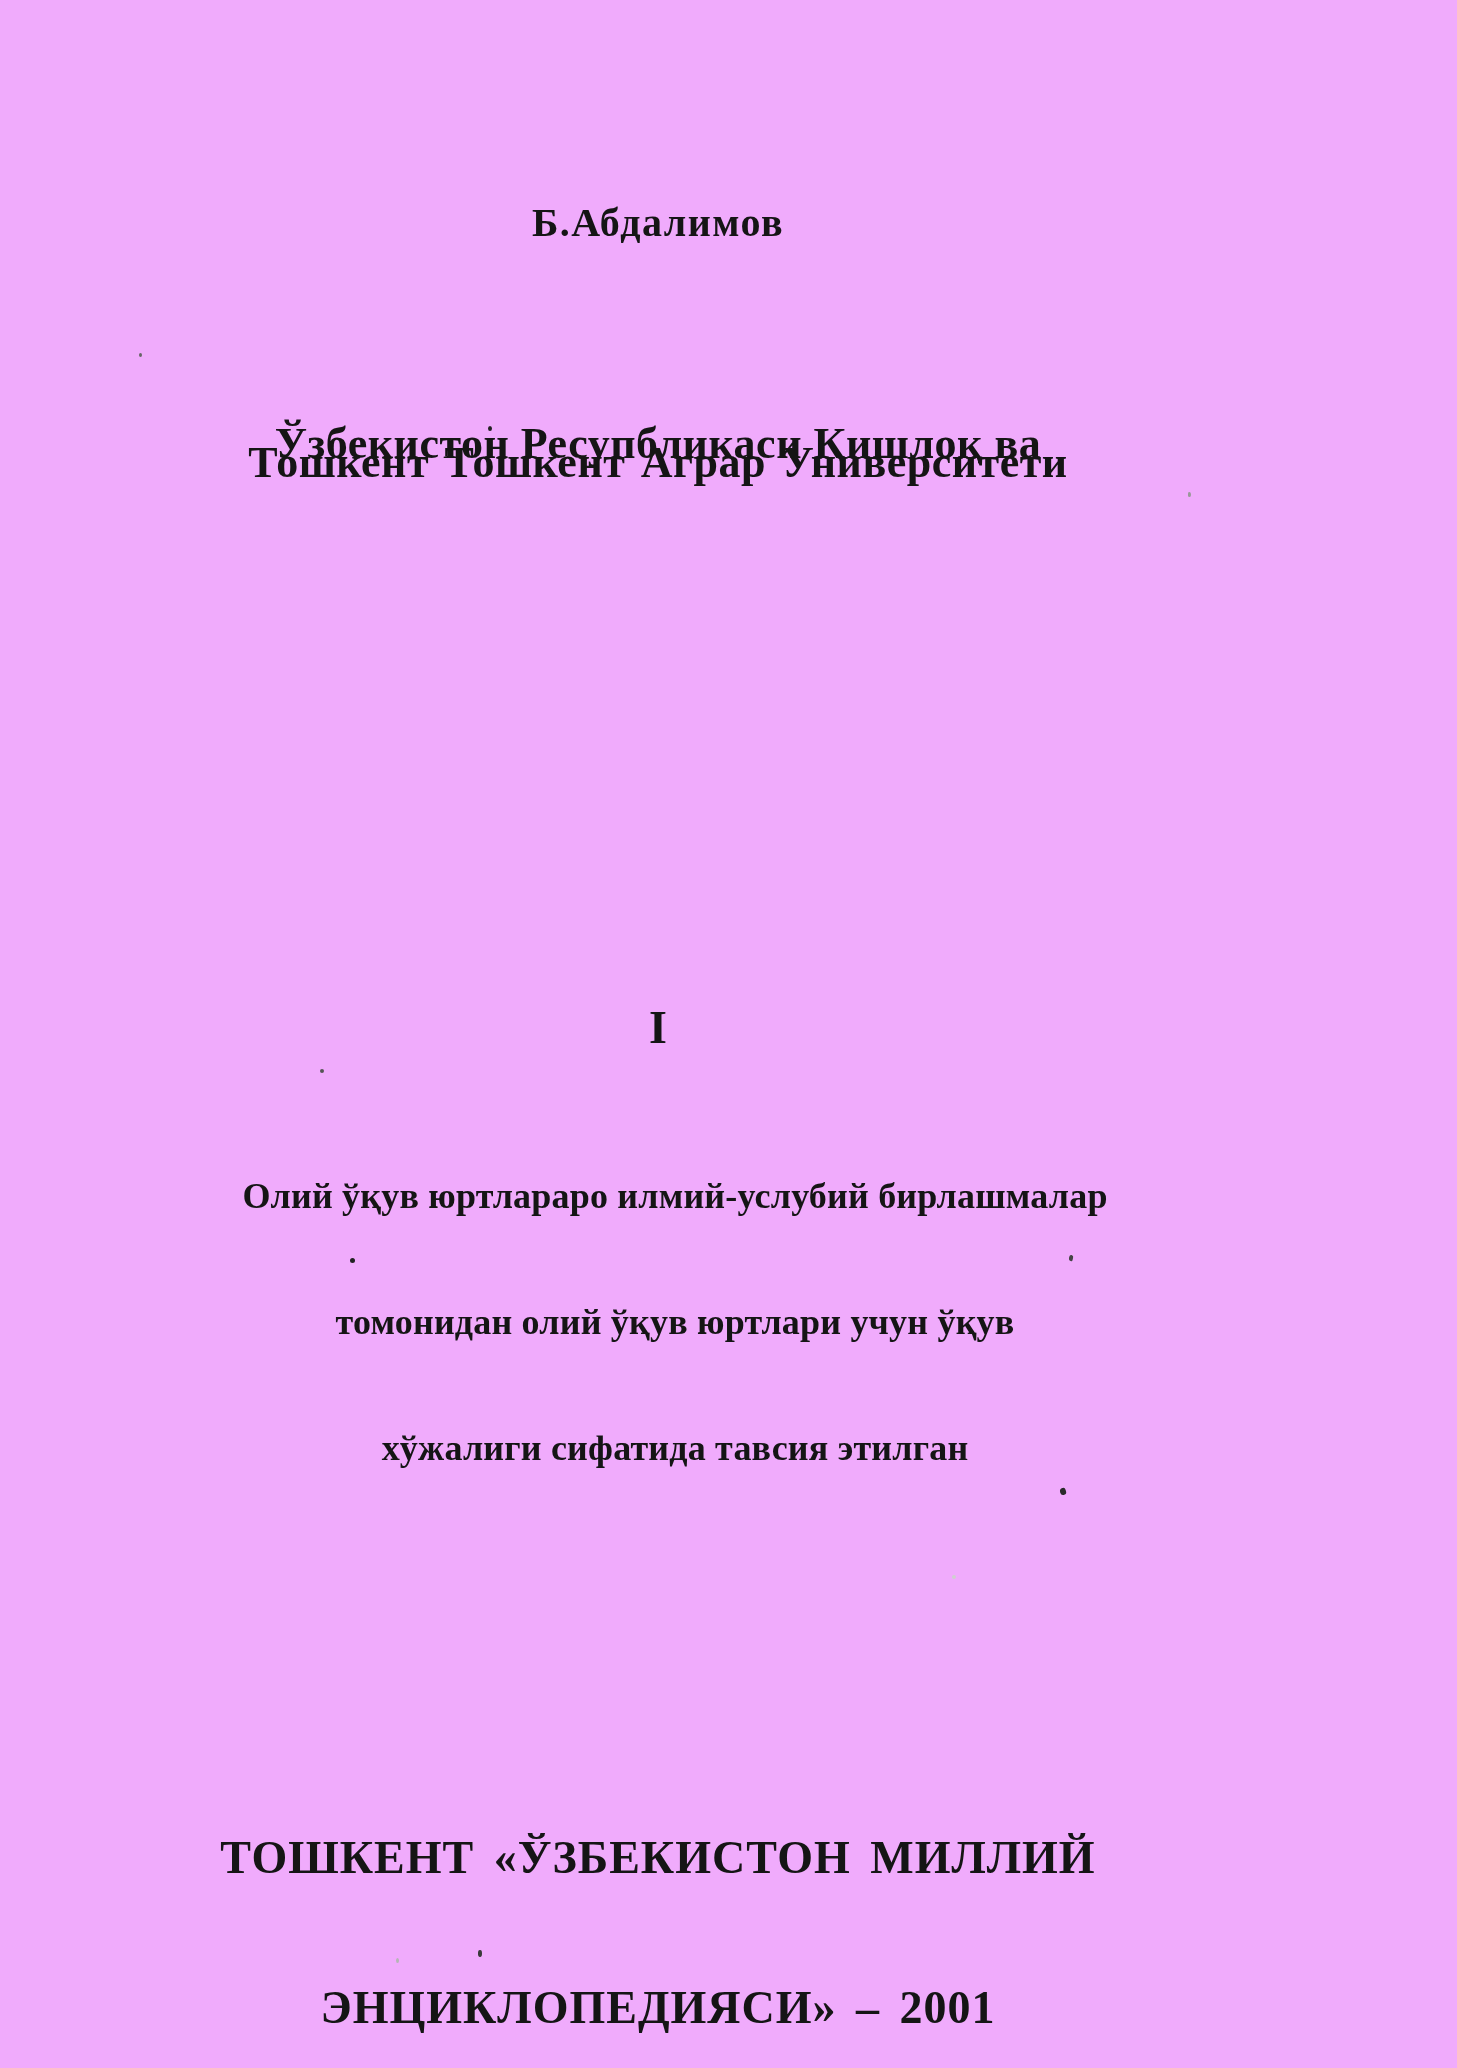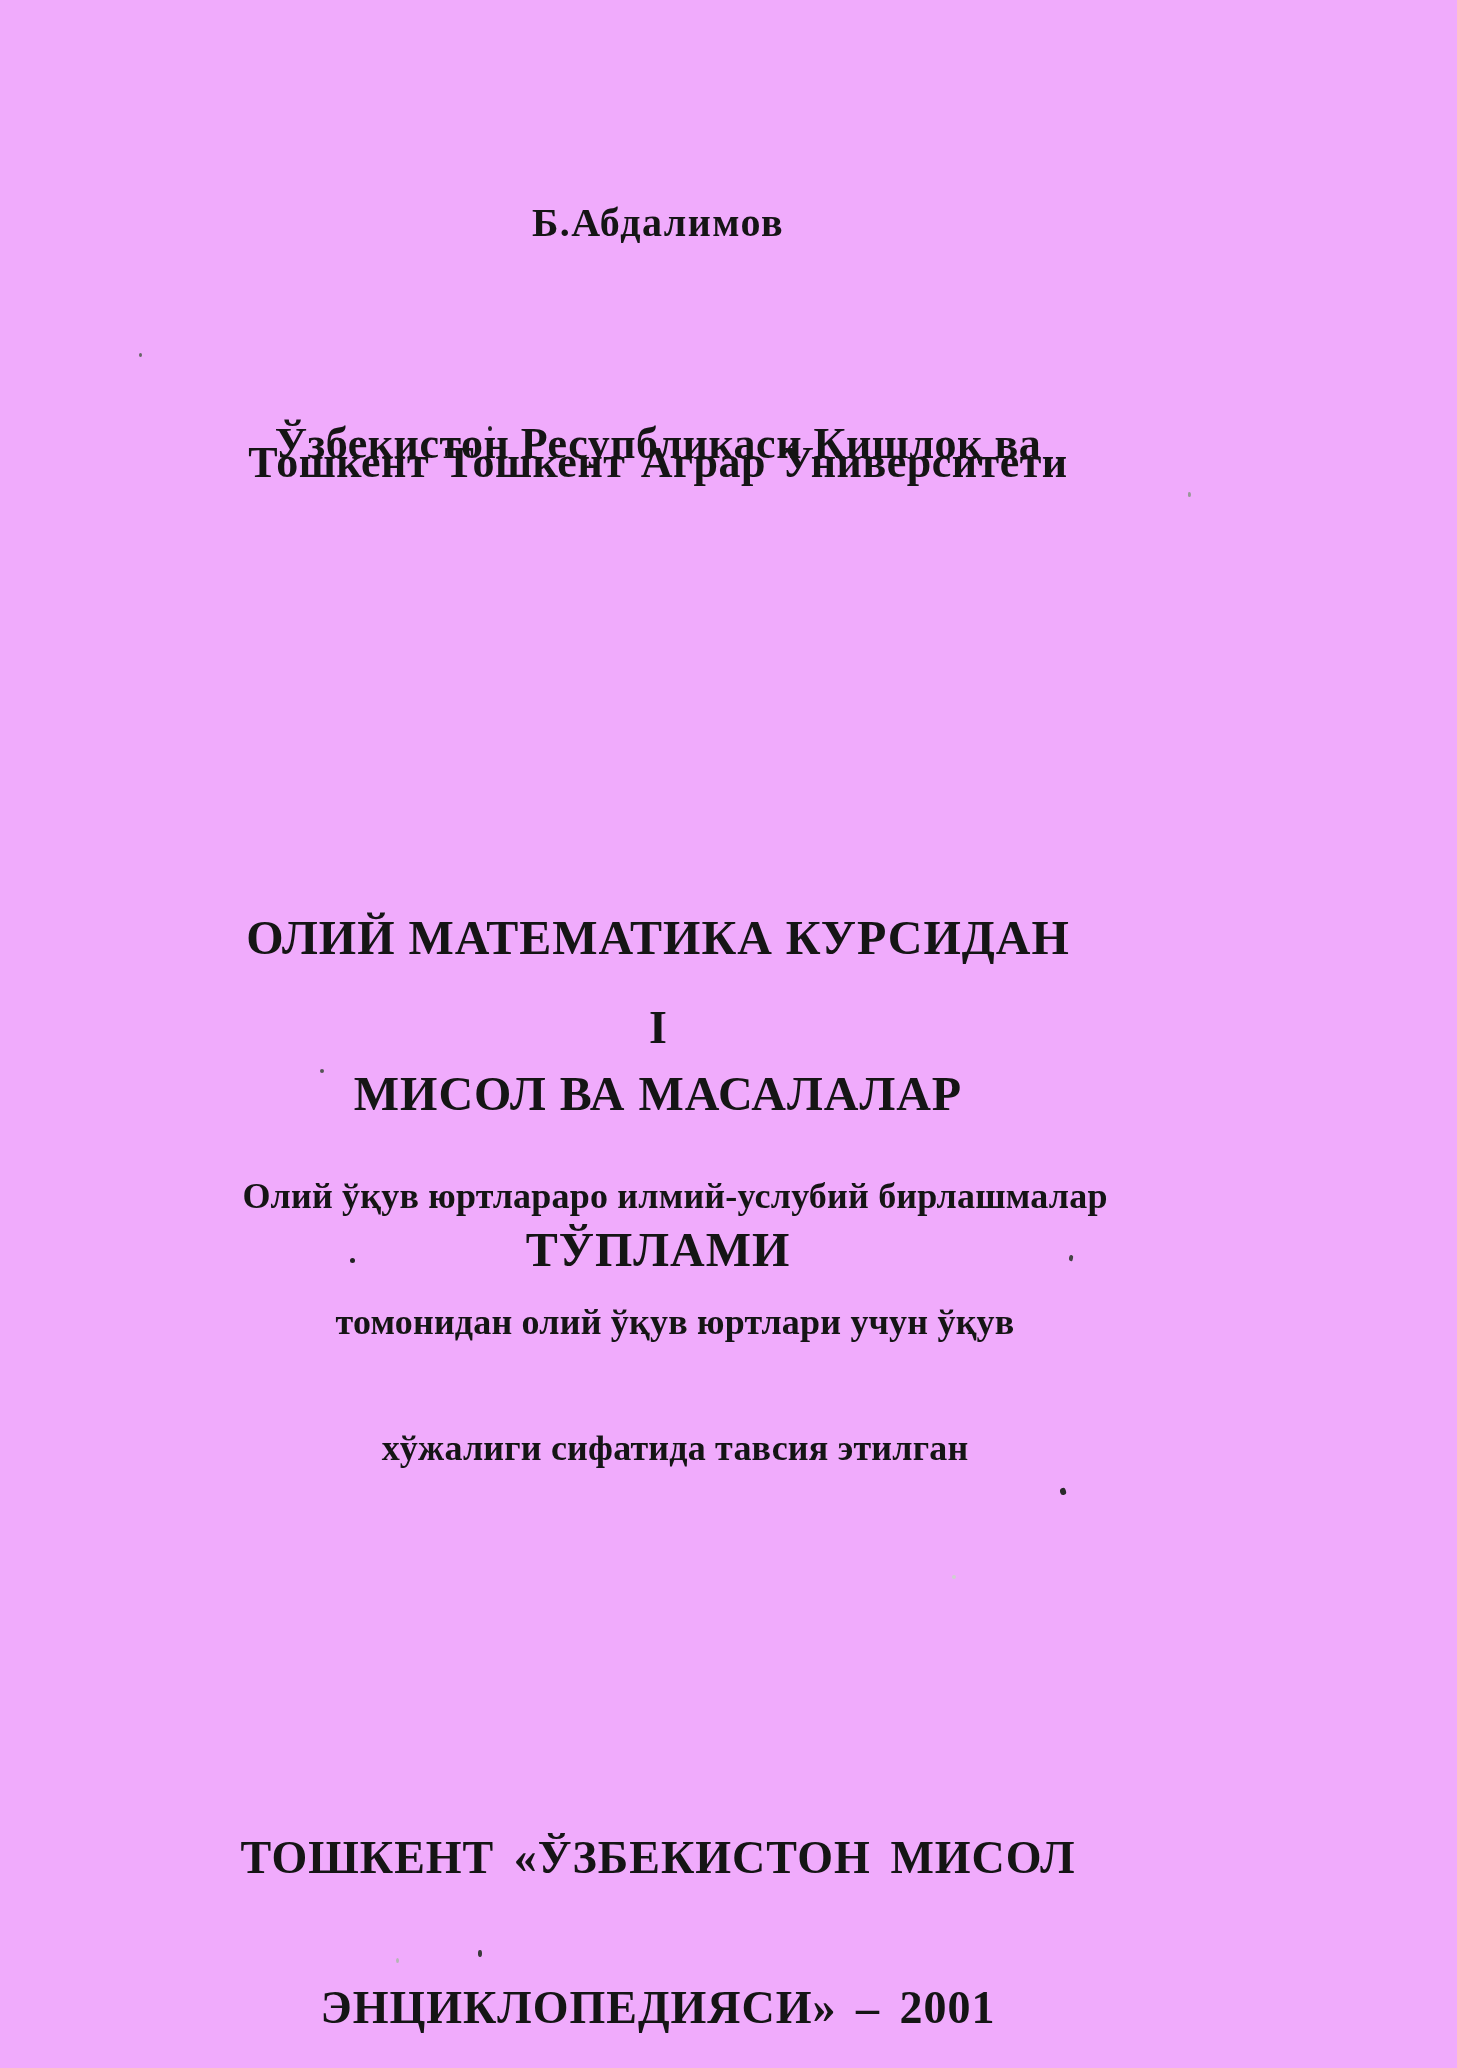--- a/index.html
+++ b/index.html
@@ -55,36 +55,31 @@
 <div class="page">
 
   <div class="txt author">Б.Абдалимов</div>
 
   <div class="txt ministry">
     <div>Ўзбекистон Ресупбликаси Қишлоқ ва</div>
   </div>
 
   <div class="txt university">Тошкент Тошкент Аграр Университети</div>
 
-  <div class="txt booktitle">
-    <div>ОЛИЙ МАТЕМАТИКА КУРСИДАН</div>
-    <div>МИСОЛ ВА МАСАЛАЛАР</div>
-    <div>ТЎПЛАМИ</div>
-  </div>
 
   <div class="txt volume">I</div>
 
   <div class="txt recommendation">
     <div>Олий ўқув юртлараро илмий-услубий бирлашмалар</div>
     <div>томонидан олий ўқув юртлари учун ўқув</div>
     <div>хўжалиги сифатида тавсия этилган</div>
   </div>
 
   <div class="txt imprint">
-    <div>ТОШКЕНТ «ЎЗБЕКИСТОН МИСОЛ</div>
+    <div>ТОШКЕНТ «ЎЗБЕКИСТОН МИЛЛИЙ</div>
     <div>ЭНЦИКЛОПЕДИЯСИ» – 2001</div>
   </div>
 
   <div class="speck s1"></div>
   <div class="speck s2"></div>
   <div class="speck s3"></div>
   <div class="speck s4"></div>
   <div class="speck s5"></div>
   <div class="speck s6"></div>
   <div class="speck s7"></div>

